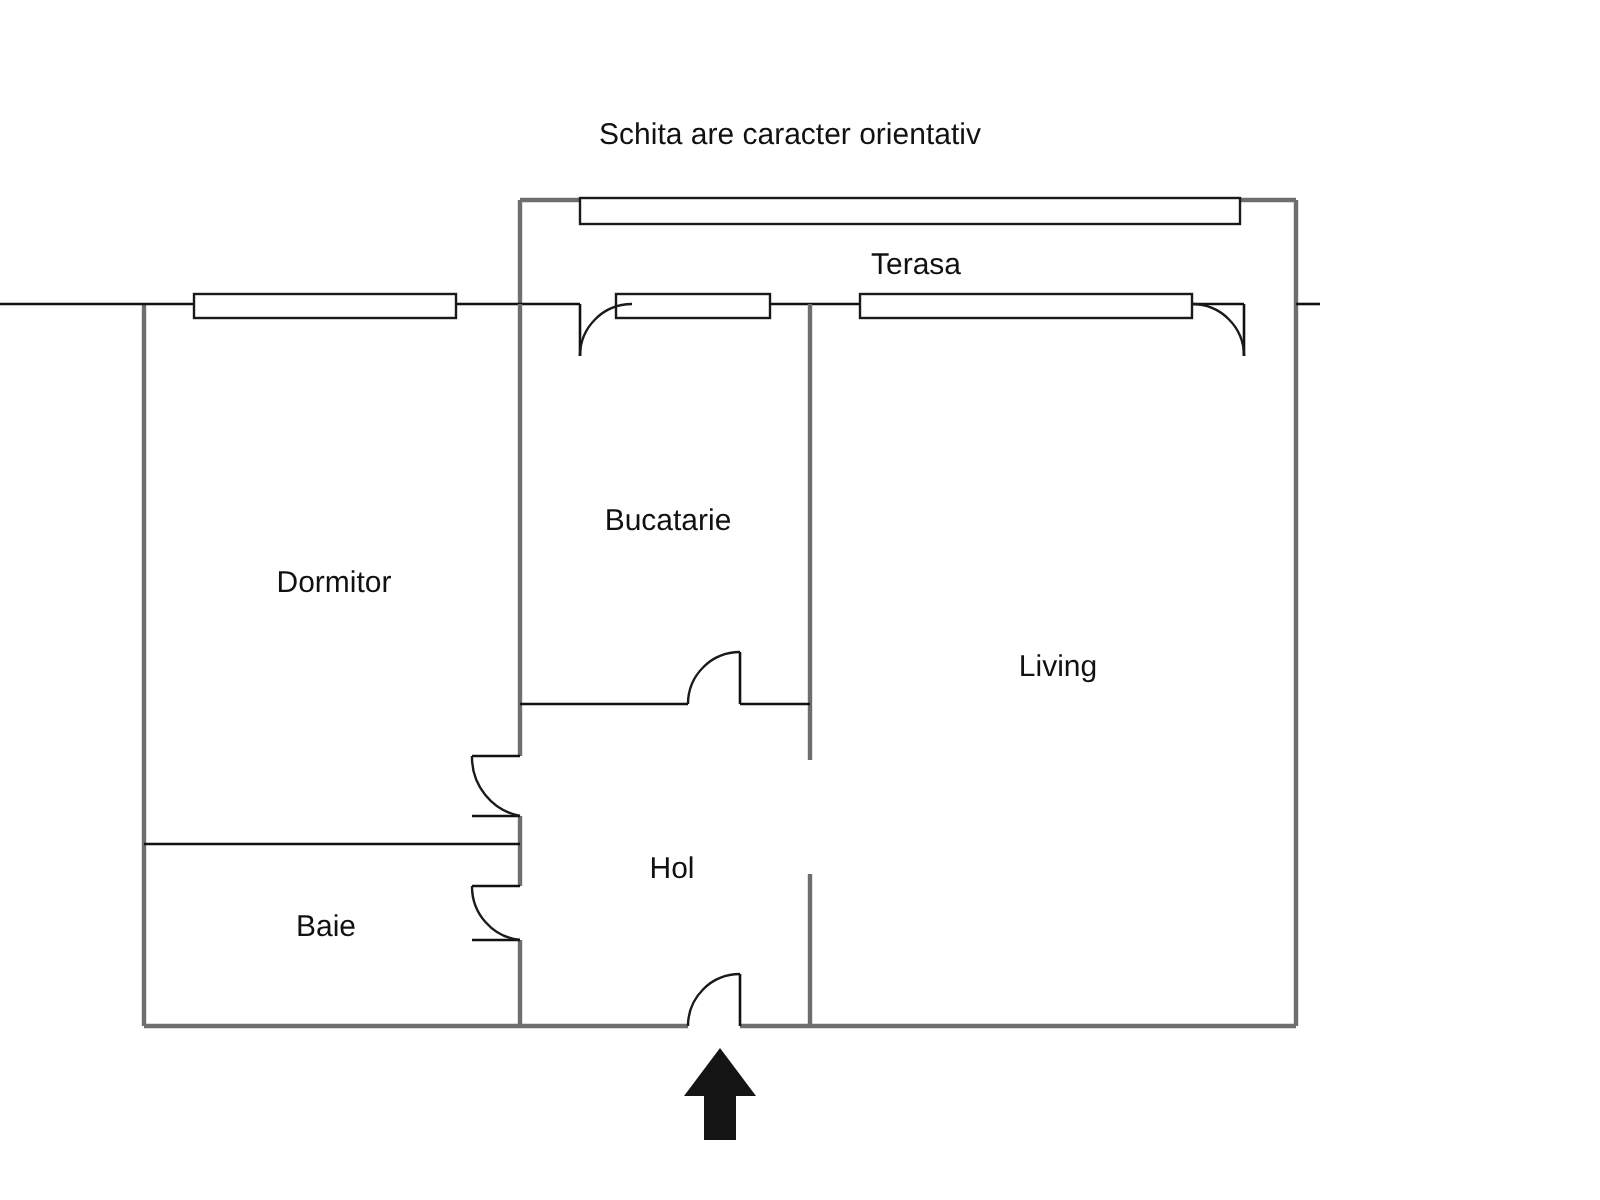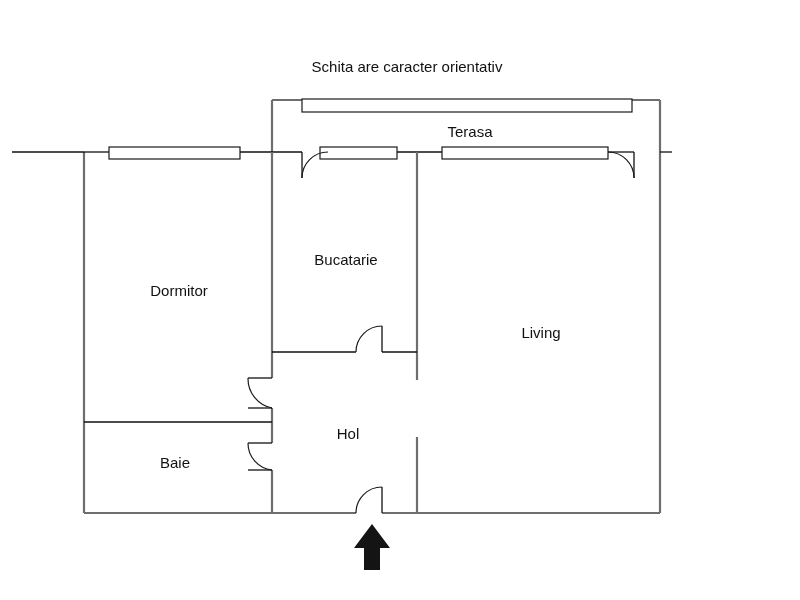--- a/index.html
+++ b/index.html
@@ -1,21 +1,21 @@
 <!DOCTYPE html>
 <html><head>
 <meta charset="utf-8">
 <style>
   html,body{margin:0;padding:0;}
   body{
     width:800px;height:600px;background:#ffffff;
     font-family:"Liberation Sans", sans-serif;
     overflow:hidden;position:relative;
   }
-  #plan-root{position:absolute;left:12px;top:0;width:688px;height:600px;}
+  #plan-root{position:absolute;left:0;top:0;width:688px;height:600px;}
   svg{display:block;}
   .wall-thick{stroke:#6e6e6e;stroke-width:2.2;fill:none;}
   .wall-thin{stroke:#111111;stroke-width:1.3;fill:none;}
   .win-frame{fill:#ffffff;stroke:#1a1a1a;stroke-width:1.2;}
   .door-arc{fill:none;stroke:#1a1a1a;stroke-width:1.2;}
   .arrow{fill:#141414;stroke:none;}
   .room-label{
     font-family:"Liberation Sans", sans-serif;
     font-size:15px;fill:#111111;text-anchor:middle;
     dominant-baseline:middle;

